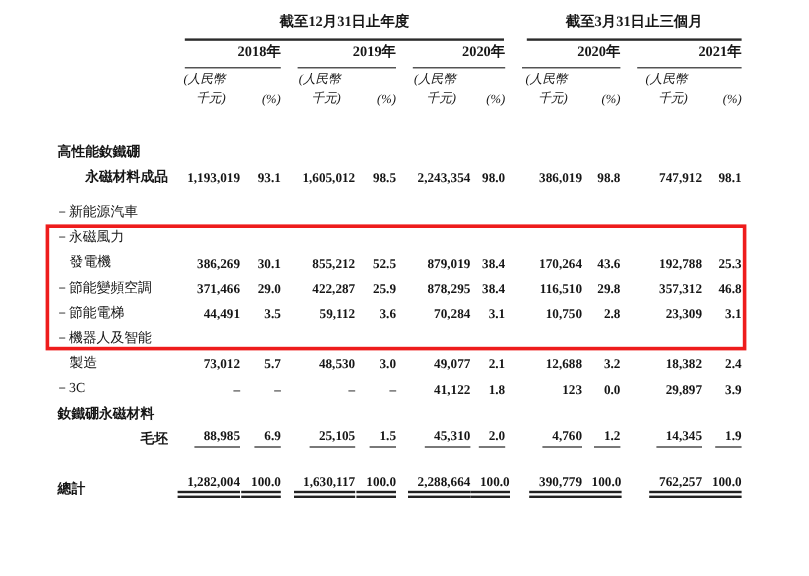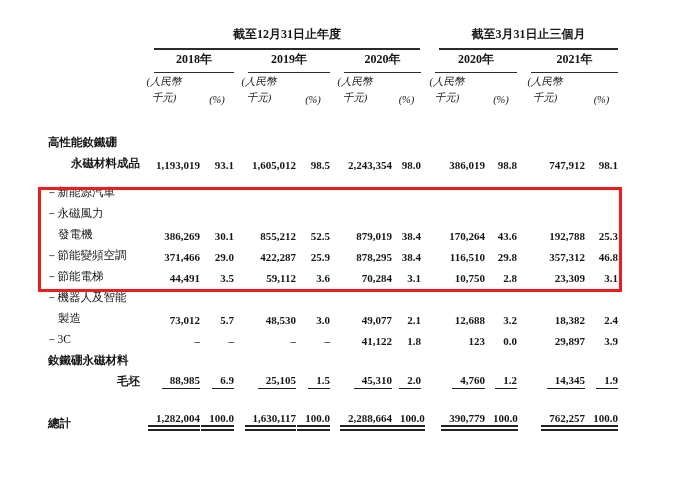--- a/index.html
+++ b/index.html
@@ -5,45 +5,45 @@
   html,body{margin:0;padding:0;background:#ffffff;}
   .page{
     position:relative;
     width:674px;height:480px;
     background:#ffffff;
     overflow:hidden;
     font-family:"Liberation Serif","DejaVu Serif",serif;
     color:#161616;
   }
   table.fin{
-    position:absolute;left:40px;top:16px;
+    position:absolute;left:40px;top:0;
     width:578px;
     border-collapse:collapse;
     table-layout:fixed;
   }
   table.fin td,table.fin th{padding:0;vertical-align:bottom;}
   
   tr.r-group{height:34px;}
   tr.r-years{height:23px;}
   tr.r-unit1{height:16px;}
   tr.r-unit2{height:16px;}
   tr.r-note{height:15px;}
   tr.r-headspace{height:24px;}
   .ghead{
     font-weight:bold;font-size:12px;text-align:center;
     border-bottom:2px solid #2b2b2b;
     padding-bottom:5px;margin:0 1px 0 14px;
   }
   .ghead.g2{margin:0 0 0 18px;}
   .yhead{
-    font-weight:bold;font-size:12px;text-align:center;
+    font-weight:bold;font-size:12px;text-align:right;
     border-bottom:1.5px solid #2b2b2b;
     padding-bottom:4px;margin:0 0 0 14px;
   }
-  .unit{font-style:italic;font-size:10.5px;text-align:center;white-space:nowrap;}
+  .unit{font-style:italic;font-size:10.5px;text-align:right;white-space:nowrap;}
   .unit.amt{padding-right:12px;}
   .unit.note{padding-right:1px;}
   
   tbody td{height:21px;vertical-align:middle;font-size:11.5px;white-space:nowrap;}
   td.num{text-align:right;font-weight:bold;font-size:11px;}
   td.lbl.cat{padding-left:8px;font-weight:bold;margin-top:20px;}
   td.lbl.cat-cont{padding-left:18px;font-weight:bold;text-align:right;}
   td.lbl.cont{padding-left:18px;}
   td.lbl.dash{padding-left:6px;}
   tr.spacer-sm td{height:8px;}

